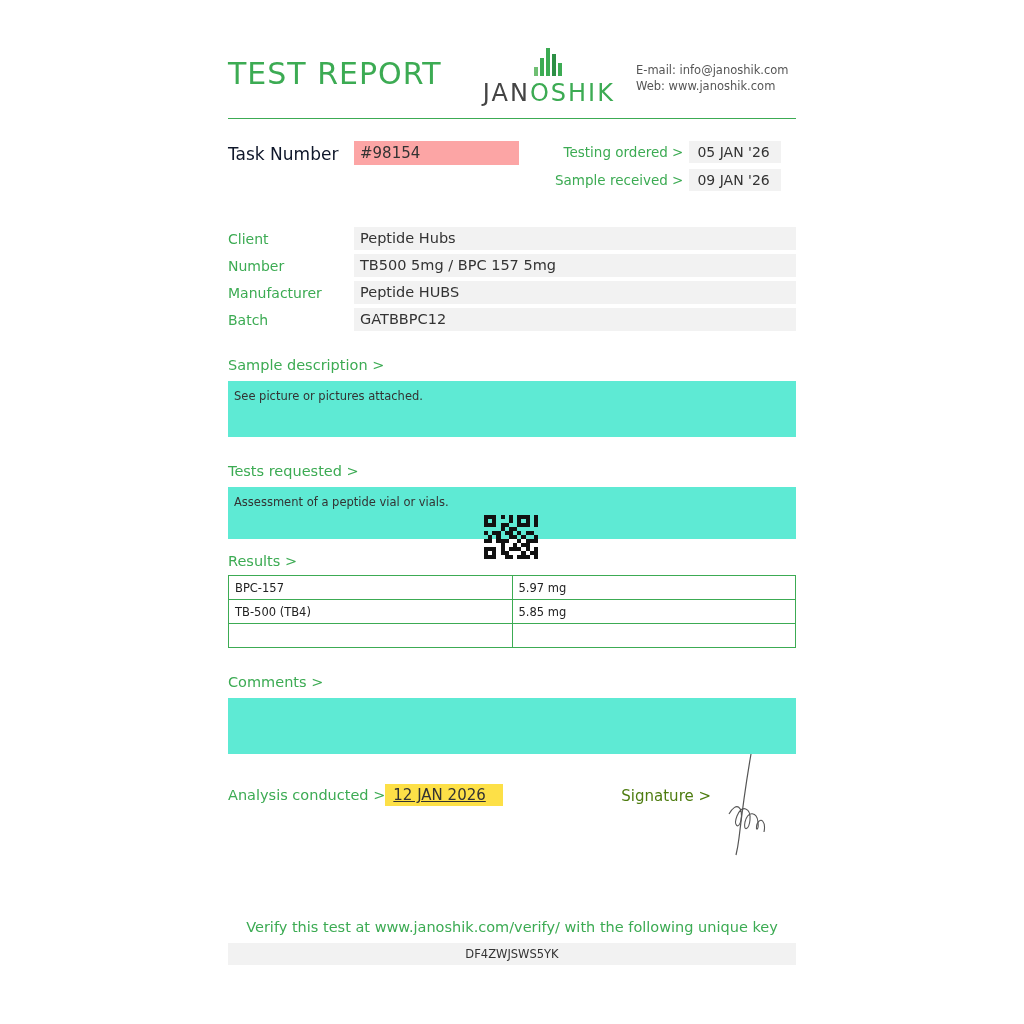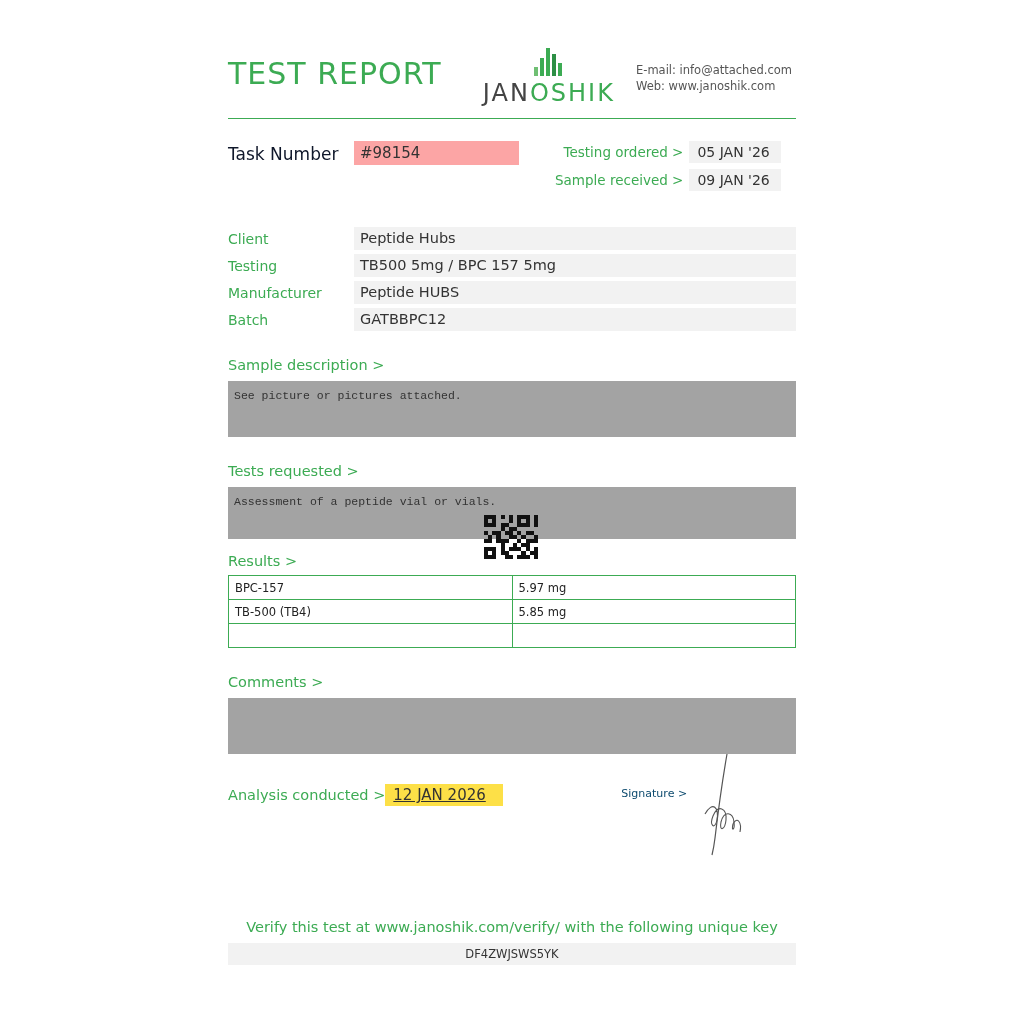--- a/index.html
+++ b/index.html
@@ -164,26 +164,25 @@
     box-sizing: border-box;
   }
 
   
   .section-title {
     color: #3cab53;
     font-size: 14.5px;
     margin: 26px 0 8px 0;
   }
   .section-box {
-    background: #a3a3a3;
+    background: #5eead4;
     padding: 8px 6px;
     font-size: 11.5px;
     color: #333;
     box-sizing: border-box;
-    font-family: Liberation Mono, monospace;
   }
   .box-desc { height: 56px; }
   .box-tests { height: 52px; }
   .box-comments { height: 56px; }
 
   
   .results-head {
     position: relative;
     height: 34px;
   }
@@ -236,22 +235,22 @@
     line-height: 22px;
     font-size: 15px;
     padding: 0 8px;
     margin-left: 0;
     min-width: 118px;
     box-sizing: border-box;
     color: #333;
     text-decoration: underline;
   }
   .sig-label {
-    color: #0c4a6e;
-    font-size: 11px;
+    color: #4d7c0f;
+    font-size: 15px;
     margin-left: 118px;
     padding-top: 3px;
     white-space: nowrap;
   }
   .sig-img {
     margin-left: 6px;
     margin-top: -32px;
   }
 
   .verify {
@@ -282,21 +281,21 @@
         <div class="logo-mark">
           <i></i>
             <i></i>
             <i></i>
             <i></i>
             <i></i>
         </div>
         <div class="logo-text"><span>JAN</span><span class="g">OSHIK</span></div>
       </div>
       <div class="contact">
-        <div>E-mail: info@attached.com</div>
+        <div>E-mail: info@janoshik.com</div>
         <div>Web: www.janoshik.com</div>
       </div>
     </div>
     <hr class="rule">
 
     <div class="task-row">
       <div class="task-label">Task Number</div>
       <div class="task-value">#98154</div>
       <div class="dates">
         <div class="date-line">
@@ -309,21 +308,21 @@
         </div>
       </div>
     </div>
 
     <div class="info">
       <div class="info-row">
         <div class="info-label">Client</div>
         <div class="info-value">Peptide Hubs</div>
       </div>
       <div class="info-row">
-        <div class="info-label">Testing</div>
+        <div class="info-label">Number</div>
         <div class="info-value">TB500 5mg / BPC 157 5mg</div>
       </div>
       <div class="info-row">
         <div class="info-label">Manufacturer</div>
         <div class="info-value">Peptide HUBS</div>
       </div>
       <div class="info-row">
         <div class="info-label">Batch</div>
         <div class="info-value">GATBBPC12</div>
       </div>

